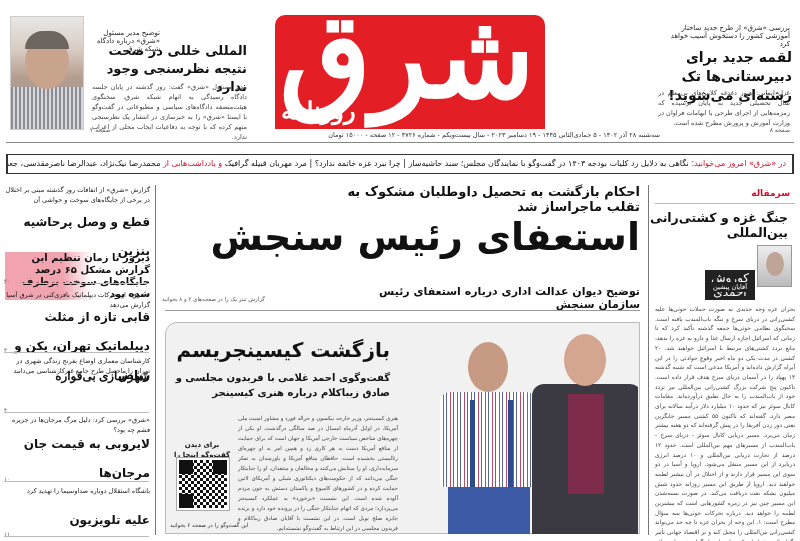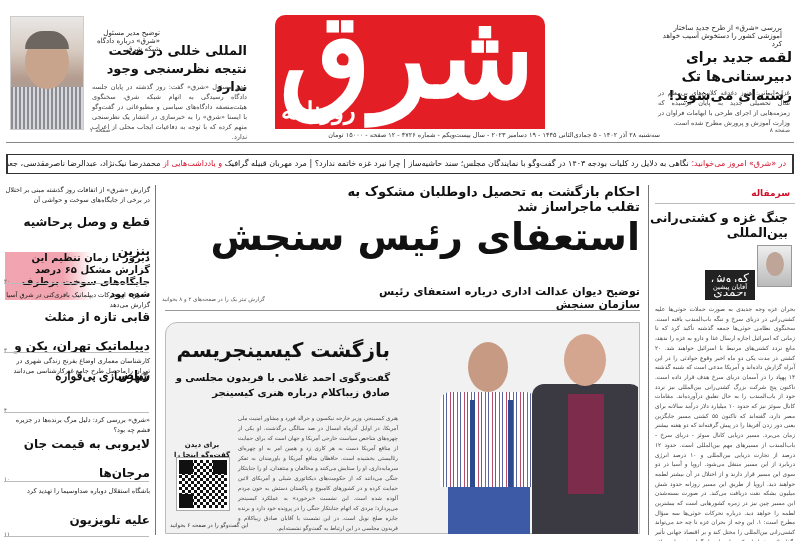--- a/index.html
+++ b/index.html
@@ -16,21 +16,21 @@
   #issue-line { left: 230px; top: 131px; width: 430px; font-size: 6.5px; color: #333; white-space: nowrap; text-align: right; }
   .hr { position: absolute; height: 1px; background: #999; }
 
   
   #photo-top { left: 10px; top: 16px; width: 74px; height: 114px; background: linear-gradient(180deg,#e9e7e5 0%,#d7cbc1 30%,#b49c8e 55%,#9e9fa3 80%,#c6c6c8 100%); border: 1px solid #ccc; }
   #photo-top .face { position: absolute; left: 14px; top: 18px; width: 44px; height: 54px; border-radius: 50%; background: #c9a48d; }
   #photo-top .hair { position: absolute; left: 14px; top: 14px; width: 44px; height: 18px; border-radius: 22px 22px 0 0; background: #6d6560; }
   #photo-top .shirt { position: absolute; left: 0; bottom: 0; width: 100%; height: 42px; background: repeating-linear-gradient(90deg,#8c8c94 0 2px,#d8d8dc 2px 4px); }
 
   
-  #rt-kicker { right: 18px; top: 24px; width: 130px; font-size: 7px; text-align: right; color:#222; }
+  #rt-kicker { right: 10px; top: 24px; width: 130px; font-size: 7px; text-align: right; color:#222; }
   #rt-title { right: 8px; top: 48px; width: 150px; font-size: 14px; line-height: 19px; text-align: right; }
   #rt-body { right: 10px; top: 88px; width: 132px; }
   #rt-page { right: 10px; top: 126px; font-size: 6px; color:#555; }
 
   #lt-kicker { right: 640px; left: 90px; top: 29px; font-size: 7px; text-align:right; color:#222; }
   #lt-title { left: 92px; top: 42px; width: 155px; font-size: 13px; line-height: 18px; text-align: right; }
   #lt-body { left: 92px; top: 82px; width: 155px; }
   #lt-page { left: 90px; top: 126px; font-size: 6px; color:#555; }
 
   
@@ -170,21 +170,21 @@
 <div class="lc lc-k" style="top:290px;">«شرق» از تحرکات دیپلماتیک باقری‌کنی در شرق آسیا گزارش می‌دهد</div>
 <div class="lc lc-h" style="top:303px;">قابی تازه از مثلث دیپلماتیک تهران، پکن و ریاض</div>
 <div class="pg" style="top:352px;"></div>
 <div class="pgn" style="top:347px;">۳</div>
 
 <div class="lc lc-k" style="top:356px;">کارشناسان معماری اوضاع بغرنج زندگی شهری در تهران را ماحصل طرح جامع غیرکارشناسی می‌دانند</div>
 <div class="lc lc-h" style="top:362px;font-family:Liberation Serif, serif;">شهرسازی بی‌قواره</div>
 <div class="pg" style="top:412px;"></div>
 <div class="pgn" style="top:407px;">۴</div>
 
-<div class="lc lc-k" style="top:415px;">«شرق» بررسی کرد: دلیل مرگ برنده‌ها در جزیره قشم چه بود؟</div>
+<div class="lc lc-k" style="top:415px;">«شرق» بررسی کرد: دلیل مرگ مرجان‌ها در جزیره قشم چه بود؟</div>
 <div class="lc lc-h" style="top:430px;">لایروبی به قیمت جان مرجان‌ها</div>
 <div class="pg" style="top:481px;"></div>
 <div class="pgn" style="top:476px;">۱۰</div>
 
 <div class="lc lc-k" style="top:486px;">باشگاه استقلال دوباره صداوسیما را تهدید کرد</div>
 <div class="lc lc-h" style="top:506px;">علیه تلویزیون</div>
 <div class="pg" style="top:536px;"></div>
 <div class="pgn" style="top:531px;">۱۱</div>
 
 </body></html>

